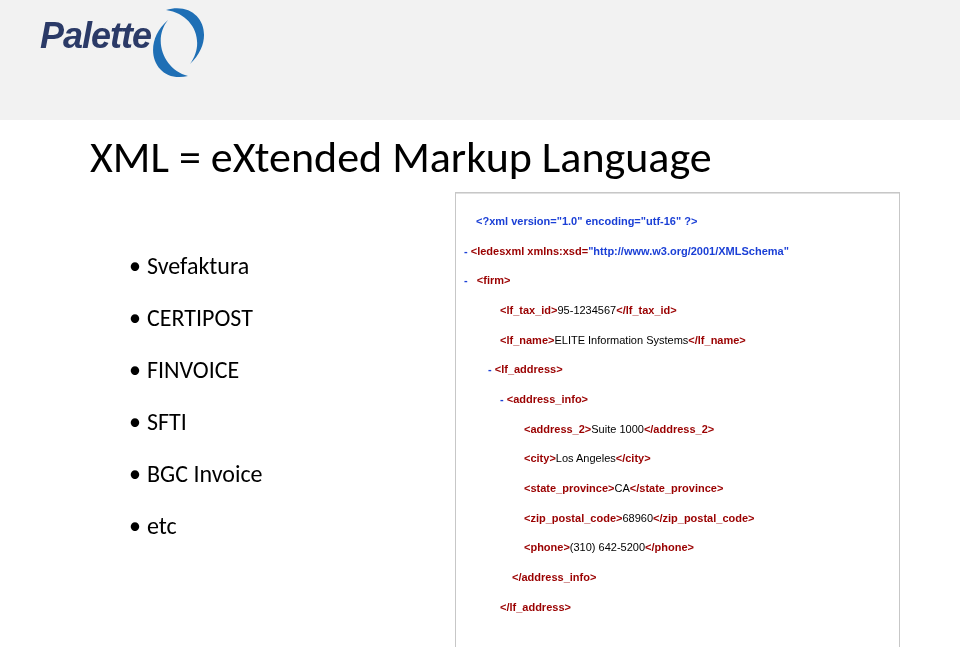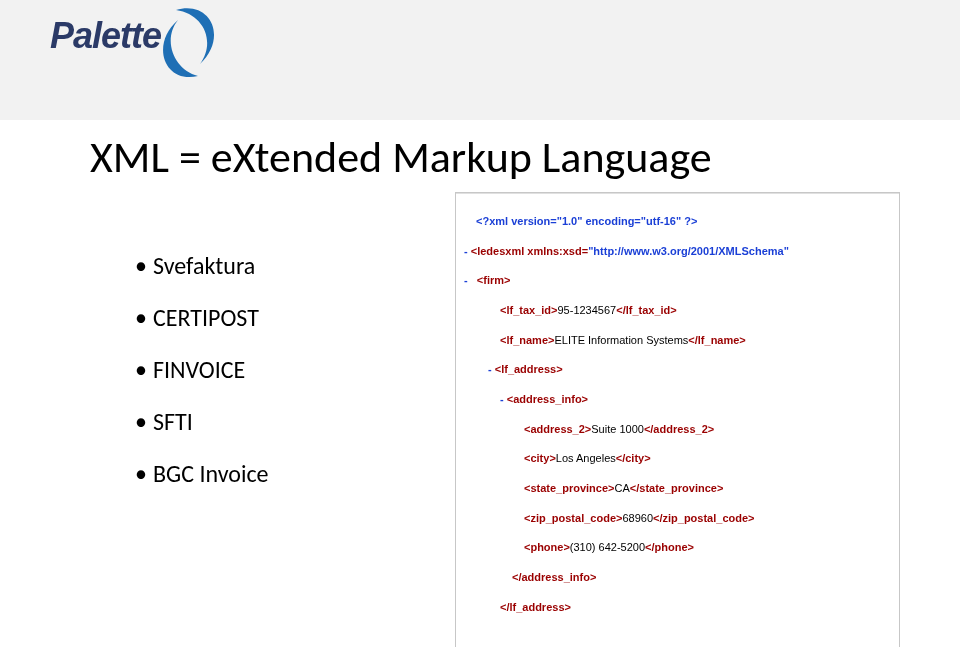--- a/index.html
+++ b/index.html
@@ -1,21 +1,21 @@
 <!DOCTYPE html>
 <html><head>
 <meta charset="utf-8">
 <style>
   html,body{margin:0;padding:0;width:960px;height:657px;background:#fff;font-family:Calibri,"Segoe UI",Arial,sans-serif;color:#000;overflow:hidden}
   .header-band{position:absolute;left:0;top:0;width:960px;height:120px;background:#f2f2f2}
-  .logo{position:absolute;left:50px;top:18px}
+  .logo{position:absolute;left:40px;top:18px}
   .logo .word{font:italic 700 36px/1 Verdana,Arial,sans-serif;color:#2b3a67;letter-spacing:-1px}
   .logo svg{position:absolute;left:106px;top:-14px}
   .title{position:absolute;left:90px;top:130px;font-size:44px;font-weight:400;font-family:Calibri,Arial,sans-serif}
-  .bullets{position:absolute;left:95px;top:230px;font-size:24px;line-height:1}
+  .bullets{position:absolute;left:89px;top:230px;font-size:24px;line-height:1}
   .bullets li{list-style:none;margin:0 0 28px 0;padding-left:18px;position:relative}
   .bullets li::before{content:"•";position:absolute;left:0;top:0}
   .code-box{position:absolute;left:455px;top:192px;width:445px;height:455px;background:#fff;border-top:1px solid #c7c7c7;border-left:1px solid #c7c7c7;border-right:1px solid #c7c7c7;box-shadow:0 1px 0 #e0e0e0 inset;font:700 11px/1.35 Verdana,Geneva,sans-serif;color:#000;padding:6px 8px;box-sizing:border-box;white-space:pre;overflow:hidden}
   .code-box .t{color:#9a0000}   
   .code-box .v{color:#1a3fd6;font-weight:700}
   .code-box .k{color:#000;font-weight:400}
   .code-box .d{color:#1a3fd6}   
   .code-box .row{display:block}
   .in1{padding-left:12px}.in2{padding-left:24px}.in3{padding-left:36px}.in4{padding-left:48px}.in5{padding-left:60px}
 </style>
@@ -33,20 +33,21 @@
 </div>
 
 <div class="title">XML = eXtended Markup Language</div>
 
 <ul class="bullets">
   <li>Svefaktura</li>
   <li>CERTIPOST</li>
   <li>FINVOICE</li>
   <li>SFTI</li>
   <li>BGC Invoice</li>
+  <li>etc</li>
 </ul>
 
 <div class="code-box">
 <span class="row in1"><span class="d">&lt;?xml version="1.0" encoding="utf-16" ?&gt;</span></span>
 <span class="row"><span class="d">- </span><span class="t">&lt;ledesxml xmlns:xsd=</span><span class="v">"http://www.w3.org/2001/XMLSchema"</span></span>
 <span class="row"><span class="d">- </span><span class="t">  &lt;firm&gt;</span></span>
 <span class="row in3"><span class="t">&lt;lf_tax_id&gt;</span><span class="k">95-1234567</span><span class="t">&lt;/lf_tax_id&gt;</span></span>
 <span class="row in3"><span class="t">&lt;lf_name&gt;</span><span class="k">ELITE Information Systems</span><span class="t">&lt;/lf_name&gt;</span></span>
 <span class="row in2"><span class="d">- </span><span class="t">&lt;lf_address&gt;</span></span>
 <span class="row in3"><span class="d">- </span><span class="t">&lt;address_info&gt;</span></span>

